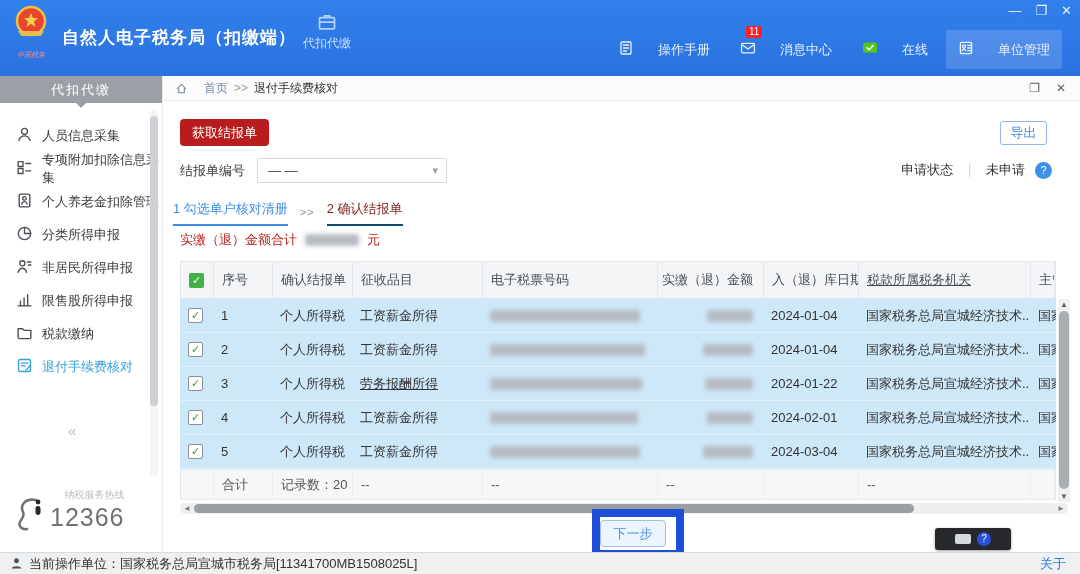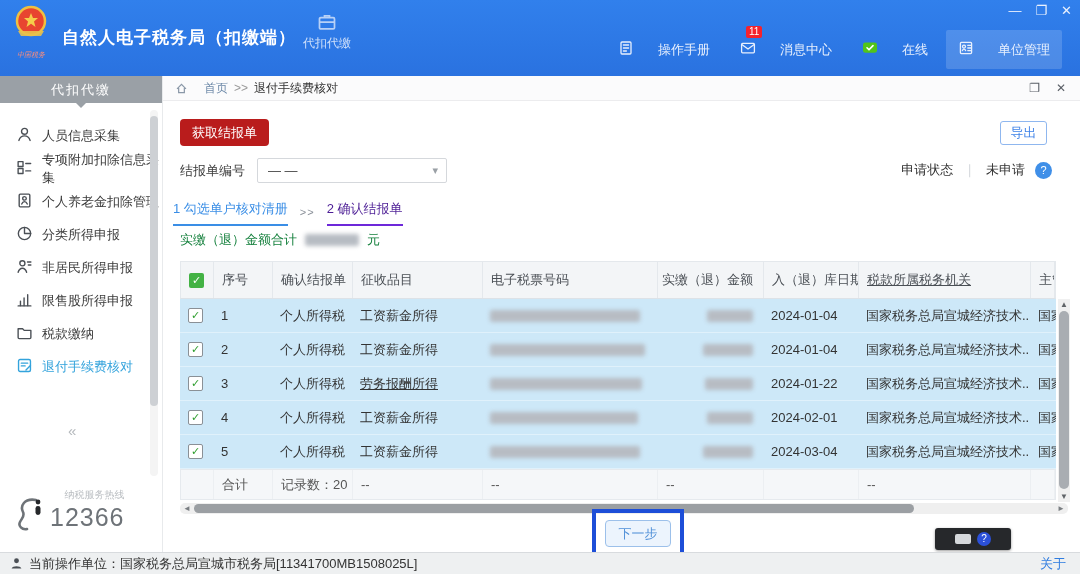--- a/index.html
+++ b/index.html
@@ -58,24 +58,24 @@
   .select { position:relative; width:190px; height:25px; border:1px solid #d5d8dc; border-radius:2px; background:#fff; line-height:23px; padding-left:10px; color:#444; cursor:pointer; }
   .select .chev { position:absolute; right:8px; top:0; color:#9aa0a6; font-size:11px; }
 
   .status-row { position:absolute; right:28px; top:60px; display:flex; align-items:center; gap:10px; font-size:13px; color:#333; }
   .status-row .div { color:#c9cdd2; }
   .q-icon { width:17px; height:17px; border-radius:50%; background:#3f8fe8; color:#fff; font-size:11px; text-align:center; line-height:17px; cursor:pointer; }
 
   .steps { position:absolute; left:10px; top:99px; display:flex; align-items:flex-end; gap:12px; font-size:13px; }
   .step { padding-bottom:6px; cursor:pointer; }
   .step.s1 { color:#3a8ee6; border-bottom:2px solid #3a8ee6; }
-  .step.s2 { color:#4c1d95; border-bottom:2px solid #6d28d9; }
+  .step.s2 { color:#7f1d1d; border-bottom:2px solid #0c4a6e; }
   .steps .ssep { color:#8a9099; padding-bottom:8px; font-size:11px; letter-spacing:1px; }
 
-  .summary { position:absolute; left:17px; top:130px; display:flex; align-items:center; gap:8px; font-size:13px; color:#15803d; }
+  .summary { position:absolute; left:17px; top:130px; display:flex; align-items:center; gap:8px; font-size:13px; color:#b91c1c; }
 
   
   .table { position:absolute; left:17px; top:160px; width:876px; font-size:13px; color:#333; }
   .trow { display:flex; align-items:stretch; }
   .trow > div { flex:none; display:flex; align-items:center; padding-left:8px; overflow:hidden; white-space:nowrap; }
   .thead { height:38px; background:#f3f5f7; border:1px solid #e4e8ec; border-bottom:1px solid #dde2e7; color:#4a4f55; }
   .thead > div { border-right:1px solid #e4e8ec; }
   .tbody .trow { height:34px; background:#cde8f8; border-bottom:1px solid #e0f1fb; }
   .tfoot { height:31px; background:#f5f7f9; border:1px solid #e6eaee; color:#555; }
   .tfoot > div { border-right:1px solid #eceff2; }
@@ -87,21 +87,21 @@
 
   
   .vscroll { position:absolute; right:-14px; top:38px; width:12px; height:203px; background:#f0f0f0; }
   .vscroll .arrow { position:absolute; left:0; width:12px; font-size:8px; color:#606468; text-align:center; }
   .vscroll .thumb { position:absolute; left:1px; top:12px; width:10px; height:178px; background:#a9adb2; border-radius:5px; }
   .hscroll { position:absolute; left:17px; top:402px; width:888px; height:11px; background:#efefef; border-radius:5px; }
   .hscroll .thumb { position:absolute; left:14px; top:1px; width:720px; height:9px; background:#9b9fa3; border-radius:5px; }
   .hscroll .arr { position:absolute; top:0; font-size:8px; color:#7a7e82; line-height:11px; }
 
   
-  .next-wrap { position:absolute; left:429px; top:408px; width:92px; height:49px; border:4px solid #1d4ed8; display:flex; align-items:center; justify-content:center; }
+  .next-wrap { position:absolute; left:429px; top:408px; width:92px; height:49px; border:8px solid #1d4ed8; display:flex; align-items:center; }
   .btn-next { width:66px; height:27px; background:#ecf4fd; border:1px solid #9cc0ea; border-radius:4px; color:#4f8fd8; font-size:13px; cursor:pointer; }
 
   .snip-widget { position:absolute; left:772px; top:427px; width:76px; height:22px; background:#26282b; border-radius:3px; display:flex; align-items:center; justify-content:center; gap:6px; box-shadow:0 1px 3px rgba(0,0,0,.4); }
   .snip-widget .cam { width:16px; height:10px; background:#d6d9dc; border-radius:2px; cursor:pointer; }
   .snip-widget .q { width:14px; height:14px; border-radius:50%; background:#2b50d8; color:#fff; font-size:10px; line-height:14px; text-align:center; cursor:pointer; }
 
   
   .statusbar { position:relative; height:22px; background:#eef0f1; border-top:1px solid #d8dbde; display:flex; align-items:center; padding-left:10px; gap:6px; font-size:13px; color:#333; }
   .statusbar .about { position:absolute; right:14px; color:#2e7ce0; cursor:pointer; }
 </style>

